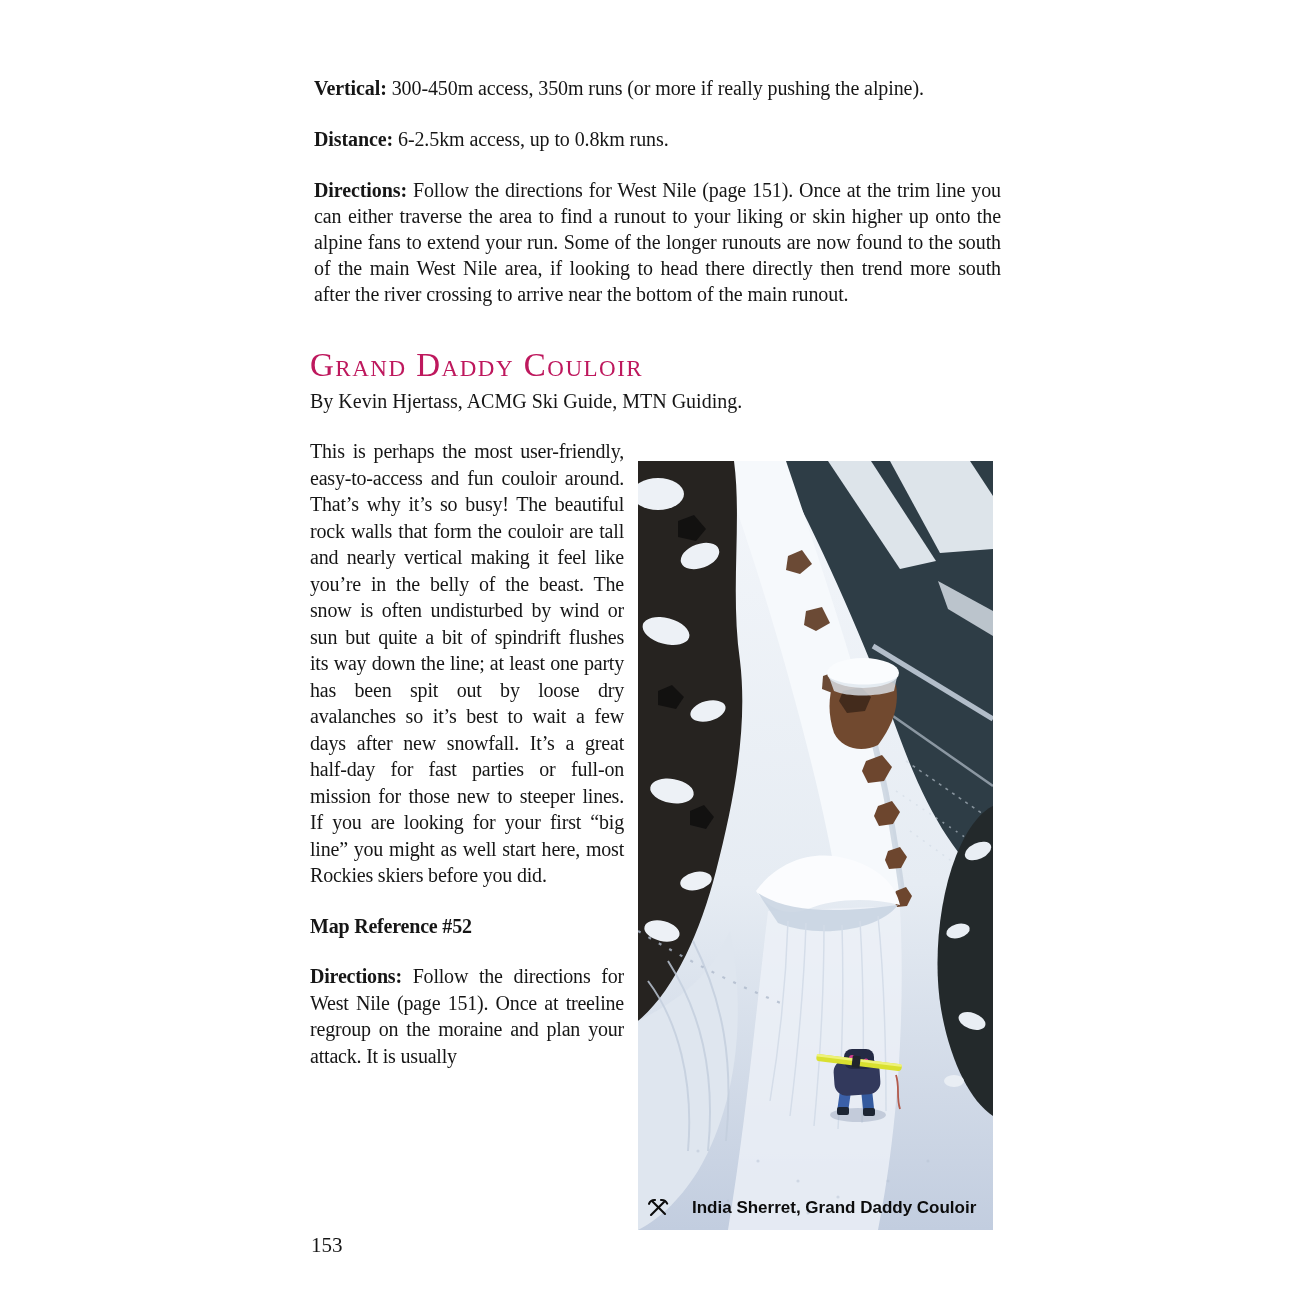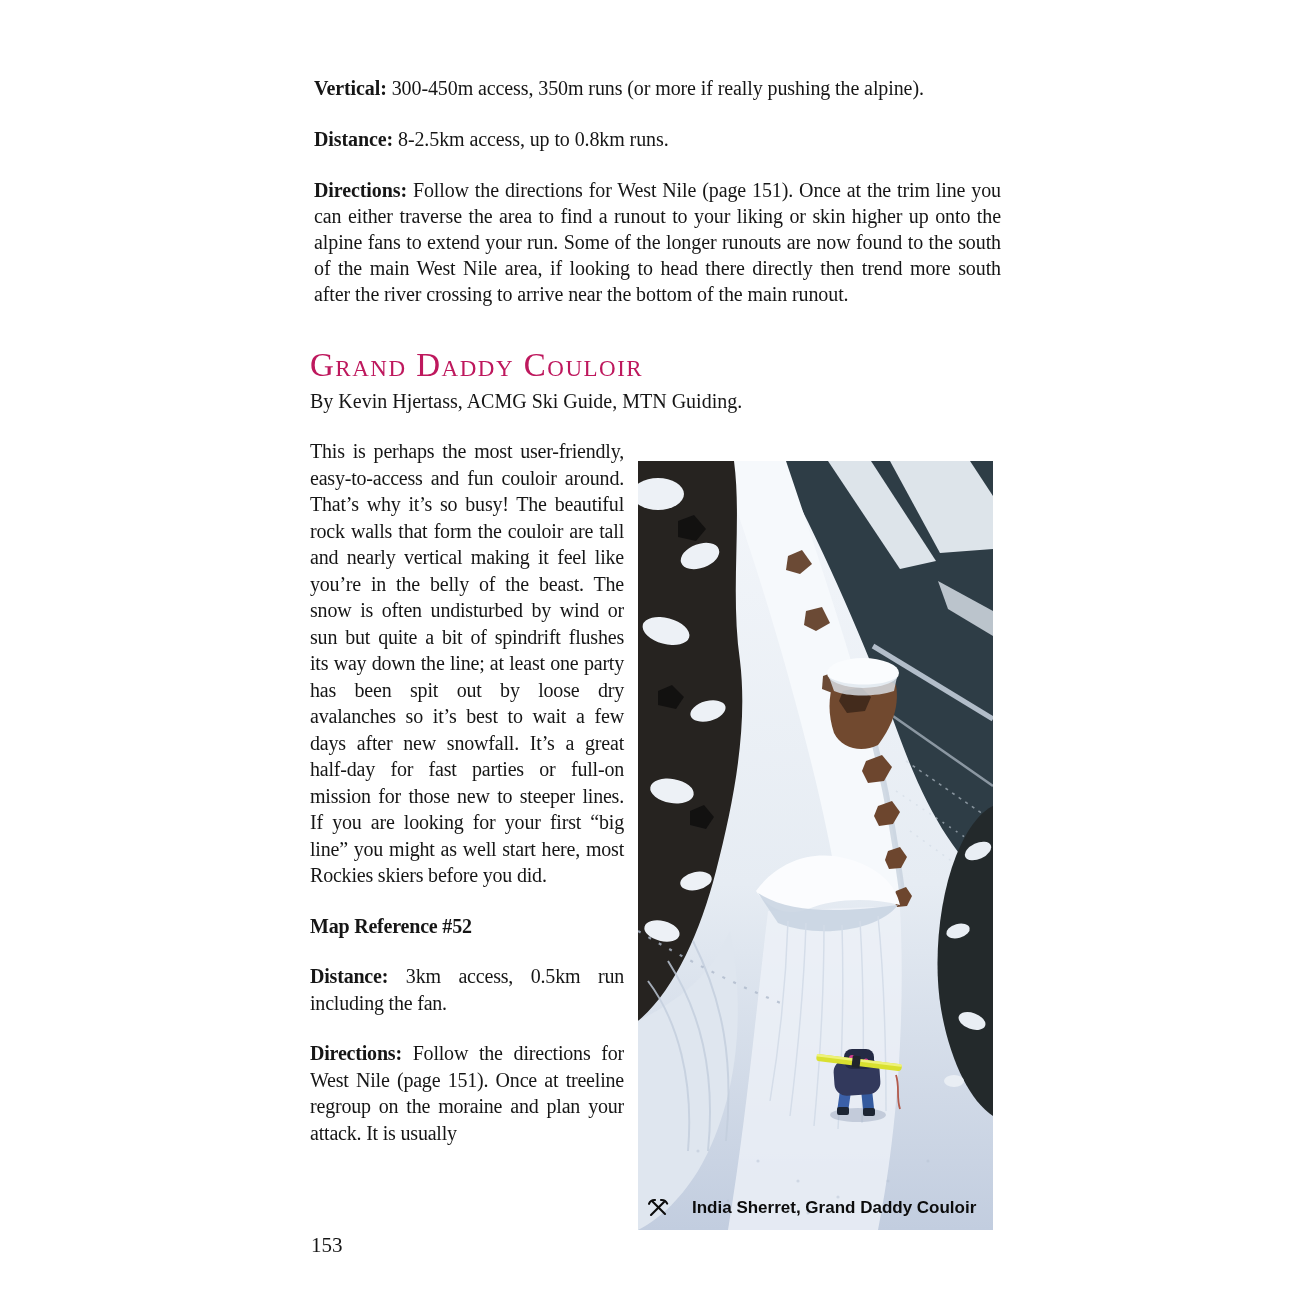--- a/index.html
+++ b/index.html
@@ -46,33 +46,32 @@
   }
   .cap-icon { display:block; }
 </style>
 </head>
 <body>
 
 <div class="page">
 
   <section class="intro">
     <p class="para"><b class="lbl">Vertical:</b> <span>300-450m access, 350m runs (or more if really pushing the alpine).</span></p>
-    <p class="para"><b class="lbl">Distance:</b> <span>8-2.5km access, up to 0.8km runs.</span></p>
+    <p class="para"><b class="lbl">Distance:</b> <span>6-2.5km access, up to 0.8km runs.</span></p>
     <p class="para just last"><b class="lbl">Directions:</b> <span>Follow the directions for West Nile (page 151). Once at the trim line you can either traverse the area to find a runout to your liking or skin higher up onto the alpine fans to extend your run. Some of the longer runouts are now found to the south of the main West Nile area, if looking to head there directly then trend more south after the river crossing to arrive near the bottom of the main runout.</span></p>
   </section>
 
   <header class="section-head">
     <h1 class="title">Grand Daddy Couloir</h1>
     <p class="byline">By Kevin Hjertass, ACMG Ski Guide, MTN Guiding.</p>
   </header>
 
   <section class="left-col">
     <p class="para just">This is perhaps the most user-friendly, easy-to-access and fun couloir around. That’s why it’s so busy! The beautiful rock walls that form the couloir are tall and nearly vertical making it feel like you’re in the belly of the beast. The snow is often undisturbed by wind or sun but quite a bit of spindrift flushes its way down the line; at least one party has been spit out by loose dry avalanches so it’s best to wait a few days after new snowfall. It’s a great half-day for fast parties or full-on mission for those new to steeper lines. If you are looking for your first “big line” you might as well start here, most Rockies skiers before you did.</p>
     <p class="para map-ref">Map Reference #52</p>
-    <p class="para just"><b class="lbl">Distance:</b> <span>3km access, 0.5km run including the fan.</span></p>
     <p class="para just last"><b class="lbl">Directions:</b> <span>Follow the directions for West Nile (page 151). Once at treeline regroup on the moraine and plan your attack. It is usually</span></p>
   </section>
 
   <div class="pageno">153</div>
 
   <figure class="photo">
     <svg class="photo-svg" viewBox="0 0 355 769" preserveAspectRatio="none" xmlns="http://www.w3.org/2000/svg">
       <defs>
         <linearGradient id="gSnow" x1="0" y1="0" x2="0" y2="1">
           <stop offset="0" stop-color="#f3f6fa"></stop>

